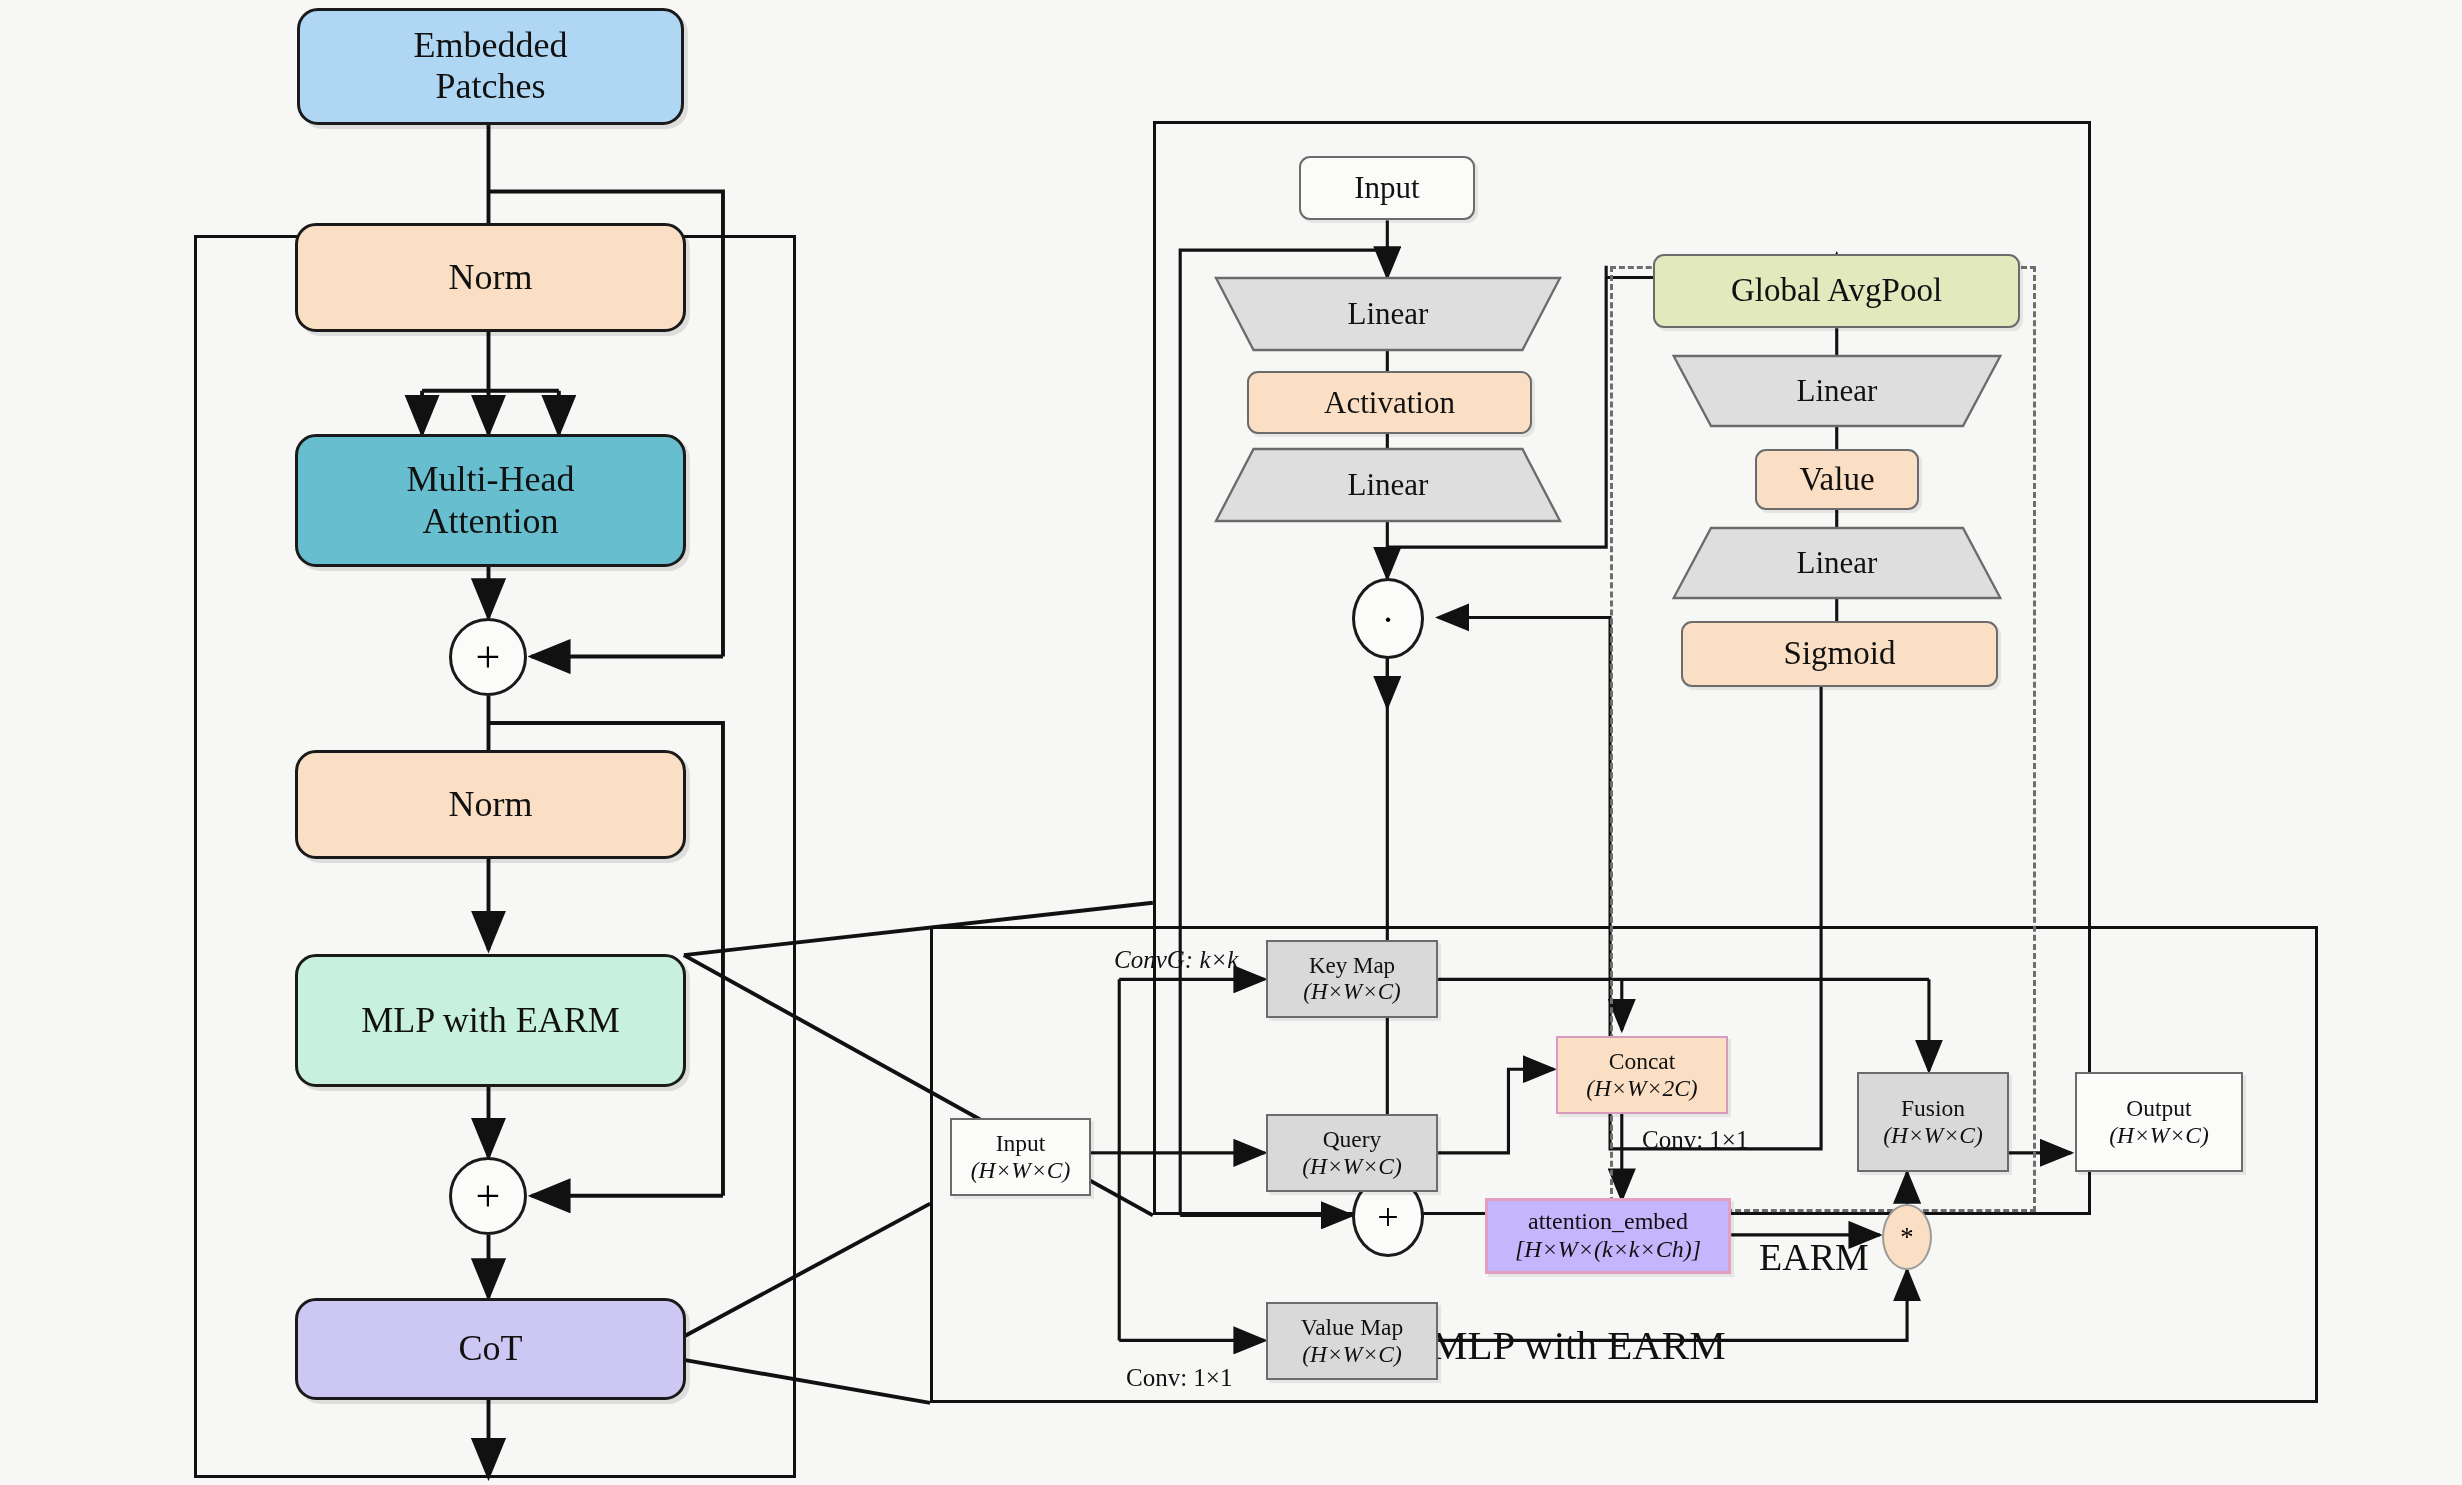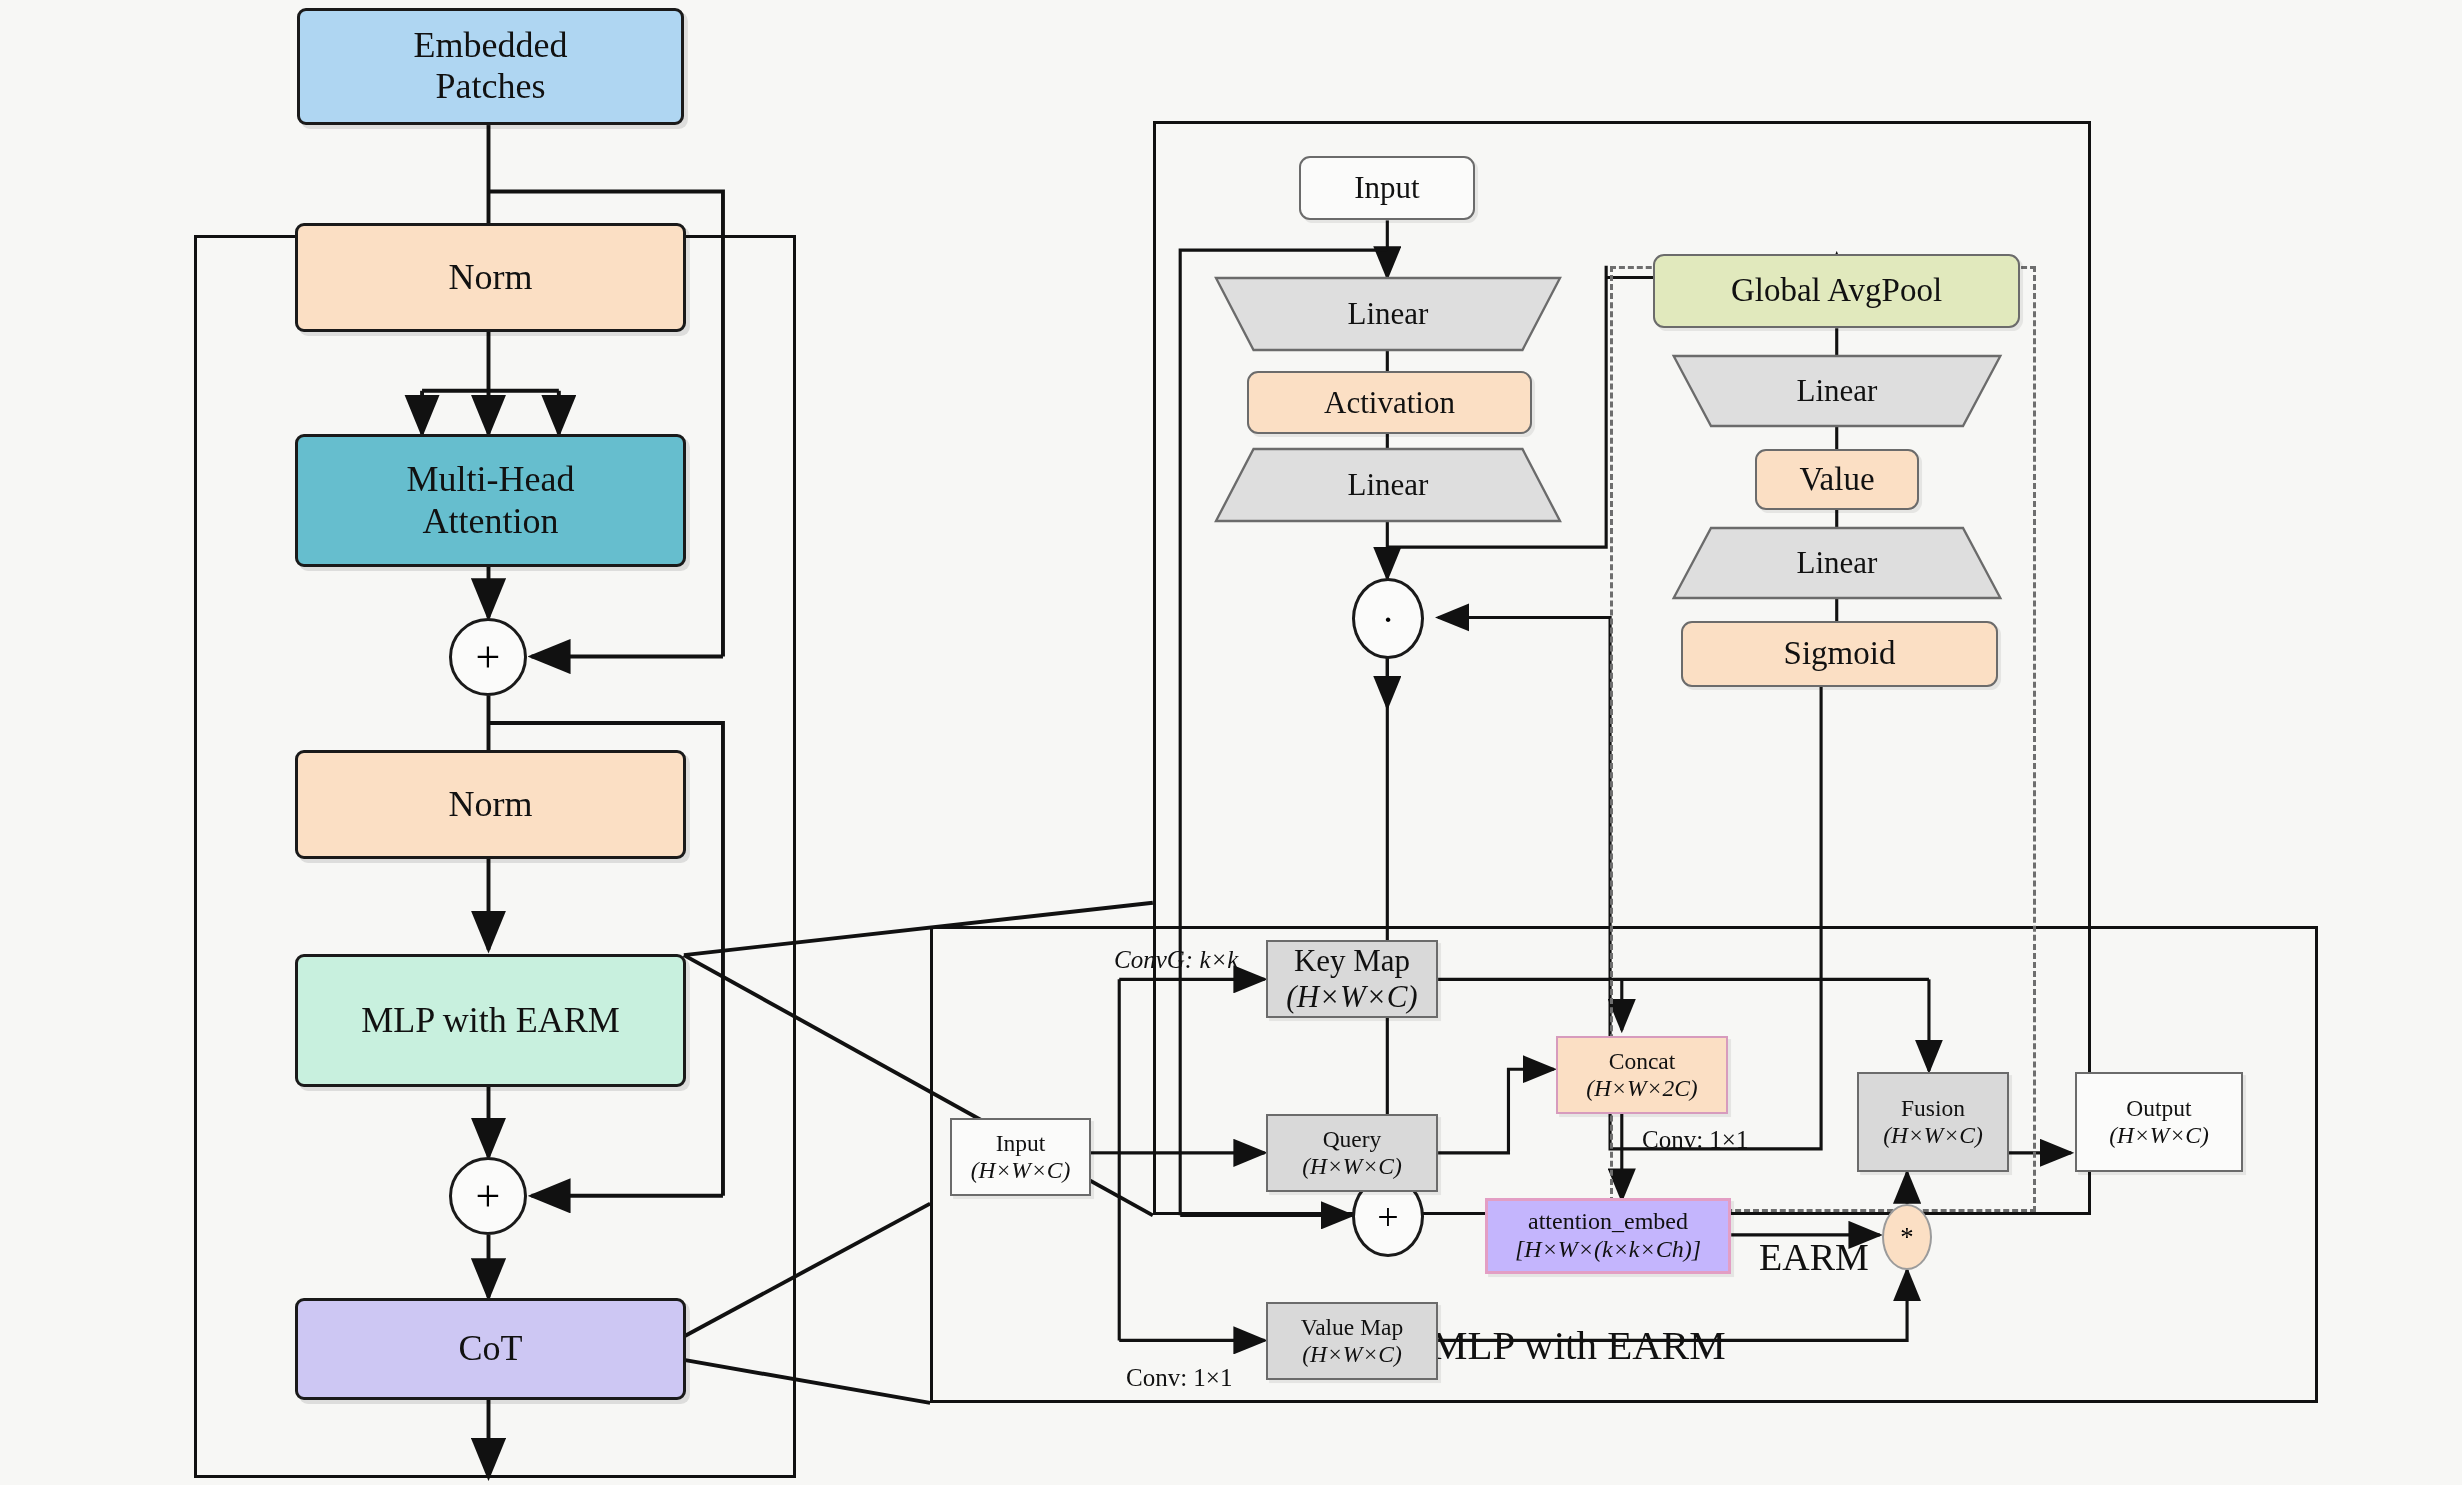--- a/index.html
+++ b/index.html
@@ -3,21 +3,21 @@
 <meta charset="utf-8">
 <style>
   html,body{margin:0;padding:0;background:#f7f7f5;}
   body{width:2462px;height:1485px;font-family:"Liberation Serif",serif;overflow:hidden;}
   #stage{position:relative;width:2462px;height:1485px;background:#f7f7f5;}
 
   .node{position:absolute;box-sizing:border-box;display:flex;align-items:center;
         justify-content:center;text-align:center;color:#111;line-height:1.15;}
 
   
-  .rb{border:3.1px solid #1a1a1a;border-radius:9px;box-shadow:3.9px 3.9px 0 rgba(0,0,0,.10);}
+  .rb{border:3.1px solid #1a1a1a;border-radius:21px;box-shadow:3.9px 3.9px 0 rgba(0,0,0,.10);}
 
   
   .sq{border:2.3px solid #6b6b6b;box-shadow:3.1px 3.1px 0 rgba(0,0,0,.07);}
 
   
   .sr{border:2.3px solid #6b6b6b;border-radius:11px;box-shadow:3.1px 3.1px 0 rgba(0,0,0,.07);}
 
   
   .frame{position:absolute;box-sizing:border-box;border:3.1px solid #111;background:transparent;}
   .dashed{position:absolute;box-sizing:border-box;border:3.9px dashed #6e6e6e;background:transparent;}
@@ -253,21 +253,21 @@
     <span>Input</span>
     <span class="sub">(H×W×C)</span>
   </div>
 
   <div class="lbl" style="left:1114px;top:946px;font-size:25px;"><span class="sub">ConvG: k×k</span></div>
 
   <div class="lbl" style="left:1126px;top:1364px;font-size:25px;"><span>Conv: 1×1</span></div>
 
   <div class="lbl" style="left:1642px;top:1126px;font-size:25px;"><span>Conv: 1×1</span></div>
 
-  <div class="node sq" style="left:1266px;top:940px;width:172px;height:78px;background:#D9D9D9;font-size:31px;flex-direction:column;">
+  <div class="node sq" style="left:1266px;top:940px;width:172px;height:78px;background:#D9D9D9;font-size:23px;flex-direction:column;">
     <span>Key Map</span>
     <span class="sub">(H×W×C)</span>
   </div>
 
   <div class="node sq" style="left:1266px;top:1114px;width:172px;height:78px;background:#D9D9D9;font-size:23.5px;flex-direction:column;">
     <span>Query</span>
     <span class="sub">(H×W×C)</span>
   </div>
 
   <div class="node sq" style="left:1266px;top:1302px;width:172px;height:78px;background:#D9D9D9;font-size:23.5px;flex-direction:column;">

